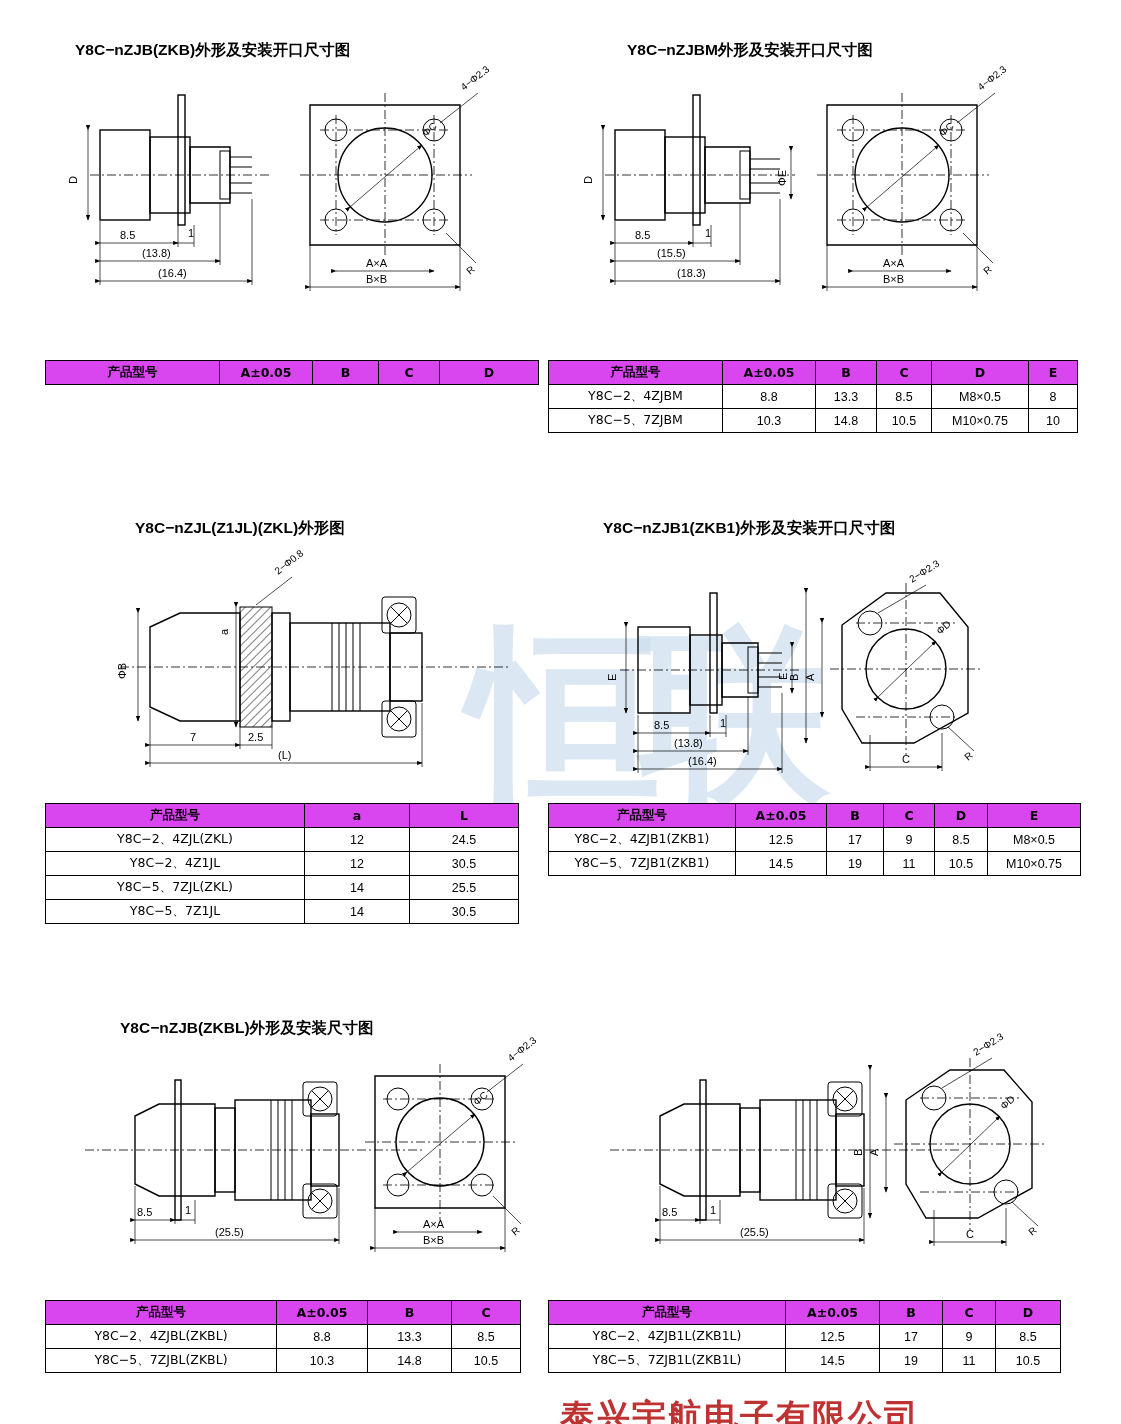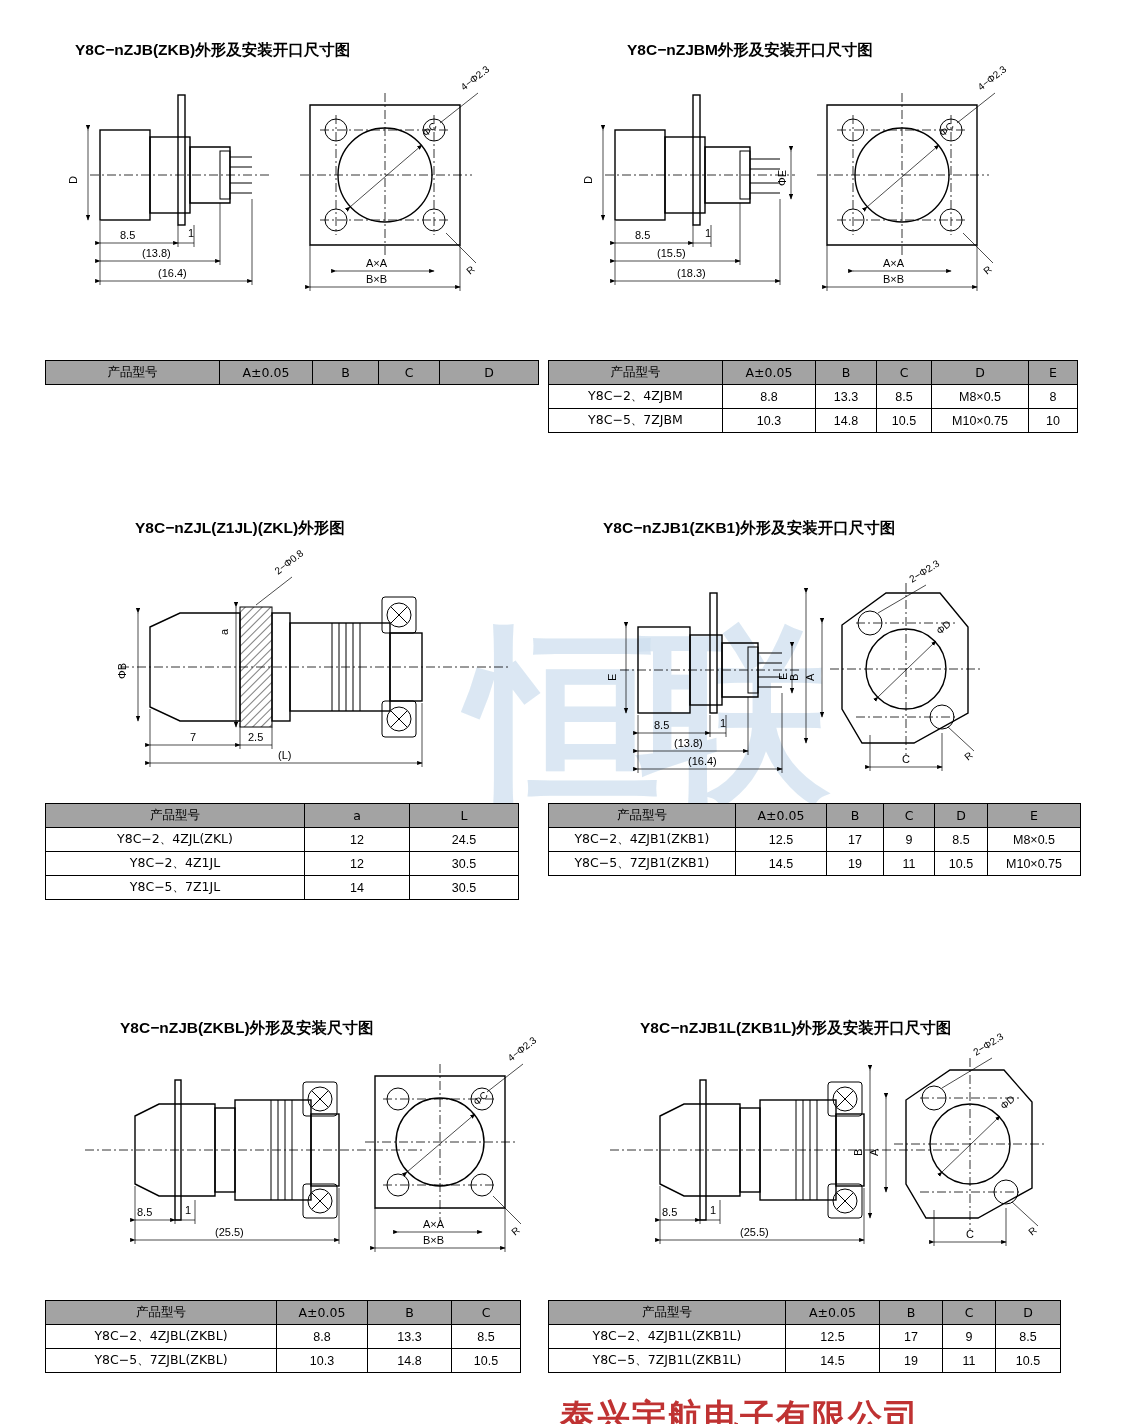--- a/index.html
+++ b/index.html
@@ -7,21 +7,21 @@
   .page{position:relative;width:1121px;height:1424px;}
   .watermark{position:absolute;left:0;top:0;width:1121px;height:1424px;pointer-events:none;}
   .wm-char{position:absolute;font-family:"DejaVu Serif",serif;font-weight:bold;color:#cfe0ef;opacity:.75;}
   .wm1{left:470px;top:590px;font-size:190px;}
   .wm2{left:640px;top:590px;font-size:190px;}
   .wm-bottom{position:absolute;left:560px;top:1368px;font-size:34px;color:#b91c1c;font-family:"DejaVu Serif",serif;font-weight:bold;letter-spacing:2px;opacity:.9;margin-top:26px;}
   .title{position:absolute;font-size:15.5px;font-weight:bold;font-family:Liberation Sans, sans-serif;white-space:nowrap;}
   .fig{position:absolute;}
   table.spec{position:absolute;border-collapse:collapse;font-size:12.5px;font-family:"Liberation Sans",sans-serif;background:#fff;}
   table.spec th,table.spec td{border:1px solid #000;text-align:center;padding:2px 4px;height:19px;white-space:nowrap;}
-  table.spec th{background:#a3a3a3;font-weight:normal;font-family:"DejaVu Sans",sans-serif;}
+  table.spec th{background:#d946ef;font-weight:bold;font-family:"DejaVu Sans",sans-serif;}
   table.spec td.model{text-align:center;font-family:"DejaVu Sans",sans-serif;}
   svg{display:block;overflow:visible;}
   .ln{stroke:#000;fill:none;stroke-width:1;}
   .ln2{stroke:#000;fill:none;stroke-width:1.4;}
   .dash{stroke:#000;fill:none;stroke-width:.8;stroke-dasharray:9 3 2 3;}
   .thin{stroke:#000;fill:none;stroke-width:.7;}
   .txt{font-size:11px;font-family:"Liberation Sans",sans-serif;}
   .txts{font-size:10px;font-family:"Liberation Sans",sans-serif;}
   .hatch{fill:url(#hatchPat);stroke:#000;stroke-width:1;}
 </style>
@@ -275,20 +275,25 @@
       <td class="model">Y8C−2、4ZJL(ZKL)</td>
       <td>12</td>
       <td>24.5</td>
     </tr>
     <tr>
       <td class="model">Y8C−2、4Z1JL</td>
       <td>12</td>
       <td>30.5</td>
     </tr>
     <tr>
+      <td class="model">Y8C−5、7ZJL(ZKL)</td>
+      <td>14</td>
+      <td>25.5</td>
+    </tr>
+    <tr>
       <td class="model">Y8C−5、7Z1JL</td>
       <td>14</td>
       <td>30.5</td>
     </tr>
   </tbody>
     </table>
 
   <div class="title" style="left:603px;top:518px;text-align:right;">Y8C−nZJB1(ZKB1)外形及安装开口尺寸图</div>
 
   <div class="fig" style="left:600px;top:575px;">
@@ -461,21 +466,20 @@
     </tr>
     <tr>
       <td class="model">Y8C−5、7ZJBL(ZKBL)</td>
       <td>10.3</td>
       <td>14.8</td>
       <td>10.5</td>
     </tr>
   </tbody>
     </table>
 
-  <div class="title" style="left:640px;top:1018px;">Y8C−nZJB1L(ZKB1L)外形及安装开口尺寸图</div>
 
   <div class="fig" style="left:600px;top:1060px;">
     <svg width="450" height="200" viewBox="0 0 450 200">
       <line class="dash" x1="10" y1="90" x2="360" y2="90"></line>
       <path class="ln2" d="M60,56 L84,44 L140,44 L140,136 L84,136 L60,124 Z"></path>
       <rect class="ln2" x="140" y="48" width="20" height="84"></rect>
       <rect class="ln2" x="160" y="40" width="76" height="100"></rect>
       <line class="ln" x1="196" y1="40" x2="196" y2="140"></line>
       <line class="ln" x1="203" y1="40" x2="203" y2="140"></line>
       <line class="ln" x1="210" y1="40" x2="210" y2="140"></line>

